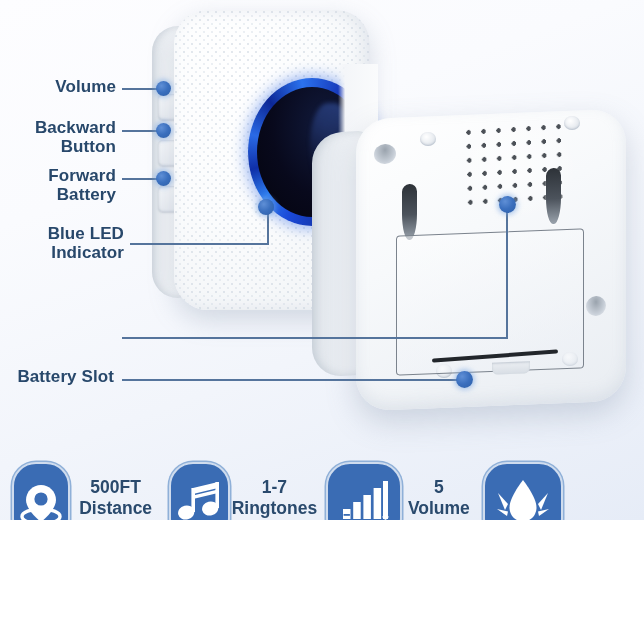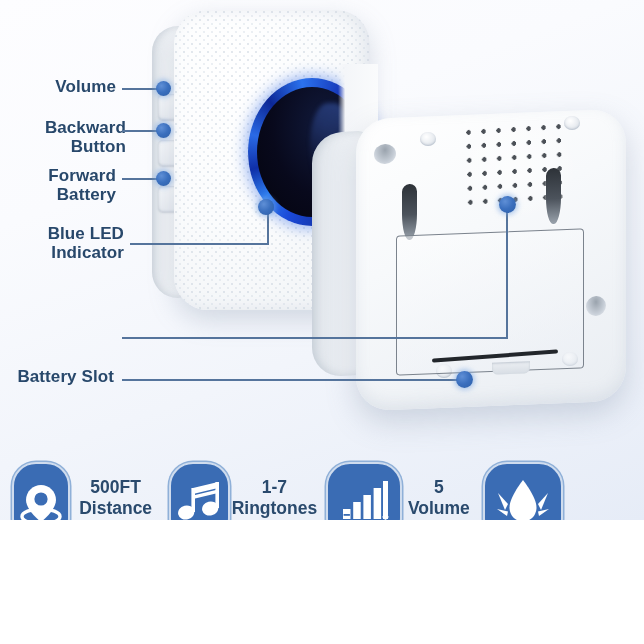--- a/index.html
+++ b/index.html
@@ -373,21 +373,21 @@
 
     <div id="battery-door"></div>
     <div id="battery-slot"></div>
     <div id="battery-tab"></div>
   </div>
 
   <div class="callout-label" style="left:6px; top:77px; width:110px;">Volume</div>
   <div class="lead-line" style="left:122px; top:88px; width:38px;"></div>
   <div class="dot" style="left:156px; top:81px; width:15px; height:15px;"></div>
 
-  <div class="callout-label" style="left:16px; top:118px; width:110px;">Backward
+  <div class="callout-label" style="left:6px; top:118px; width:110px;">Backward
 Button</div>
   <div class="lead-line" style="left:122px; top:130px; width:38px;"></div>
   <div class="dot" style="left:156px; top:123px; width:15px; height:15px;"></div>
 
   <div class="callout-label" style="left:6px; top:166px; width:110px;">Forward
 Battery</div>
   <div class="lead-line" style="left:122px; top:178px; width:38px;"></div>
   <div class="dot" style="left:156px; top:171px; width:15px; height:15px;"></div>
 
   <div class="callout-label" style="left:6px; top:224px; width:118px;">Blue LED

